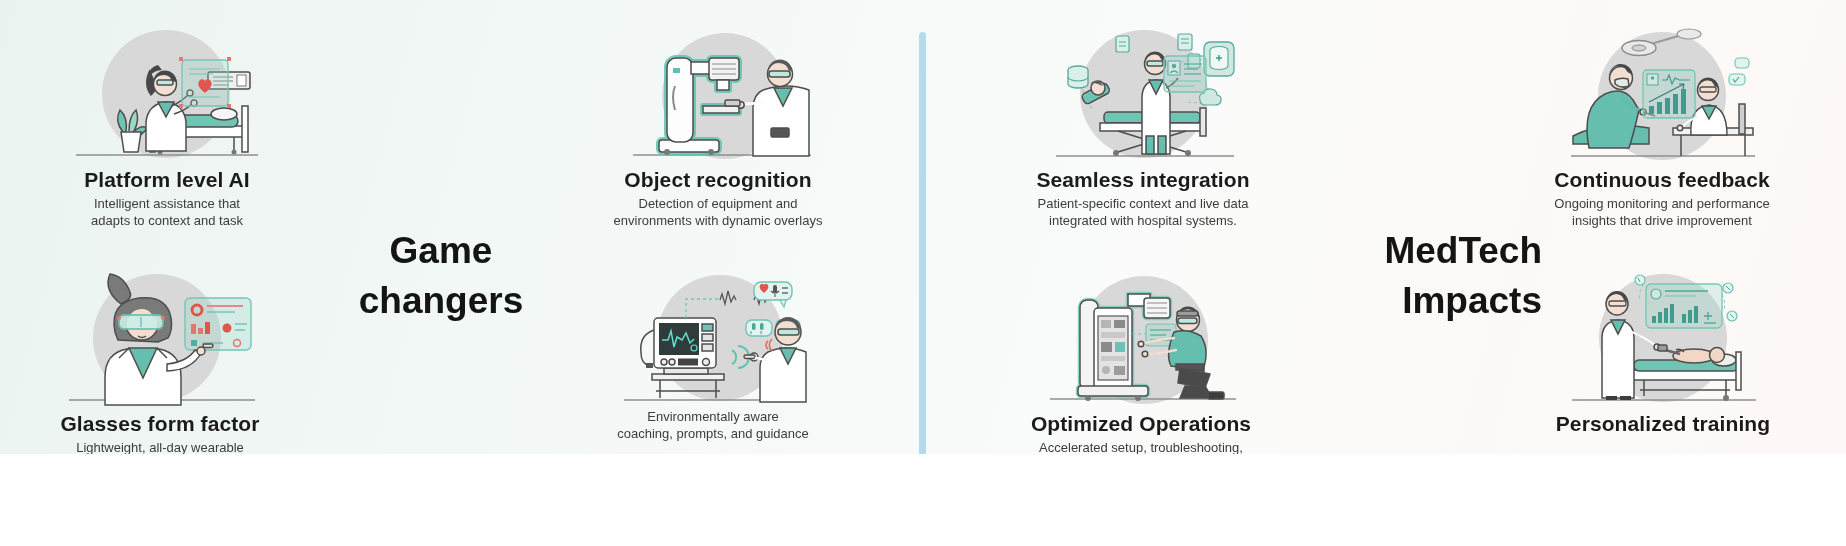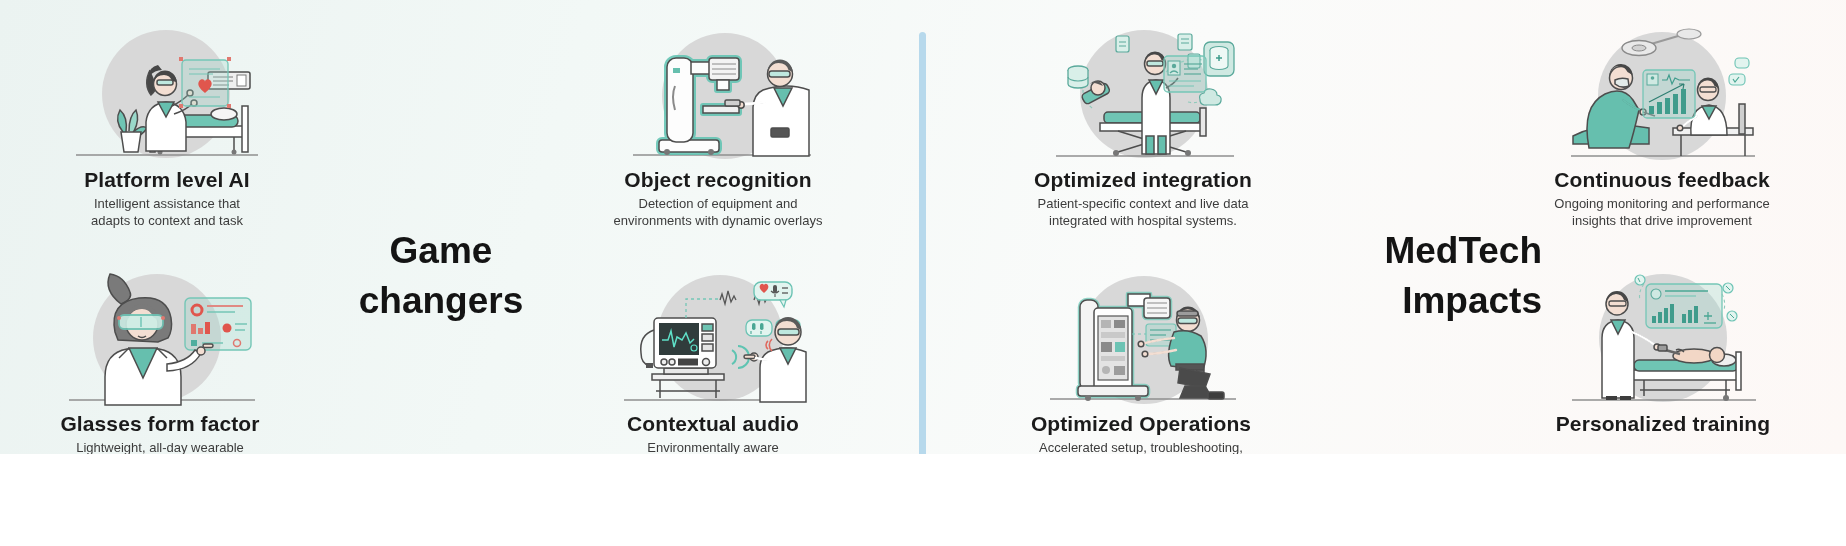--- a/index.html
+++ b/index.html
@@ -240,21 +240,20 @@
         <path d="M180 88 l-8 0 l8 16 l8 -16 z" fill="#66bfae" class="ln" stroke-width="1.1"></path>
         <circle cx="180" cy="72" r="13" fill="#f3ded2" class="ln" stroke-width="1.3"></circle>
         <path d="M167 70 a13 13 0 0 1 26 0 l-4 -2 q-2 -7 -10 -7 q-9 0 -12 9 z" fill="#5a5a5a"></path>
         <rect x="170" y="69" width="21" height="6" rx="2.5" fill="#bfe8df" class="ln" stroke-width="1.1"></rect>
         <path d="M164 79 a8 8 0 0 0 0 12" fill="none" stroke="#e0695f" stroke-width="1.6"></path>
         <path d="M160 81 a5 5 0 0 0 0 8" fill="none" stroke="#e0695f" stroke-width="1.6"></path>
         <path d="M166 100 q-10 0 -18 -2" fill="none" class="ln" stroke-width="5" stroke-linecap="round"></path>
         <path d="M166 100 q-10 0 -18 -2" fill="none" stroke="#fff" stroke-width="2.6" stroke-linecap="round"></path>
       </svg>
     </div>
-    <h3>Contextual audio</h3>
     <p>Environmentally aware
 coaching, prompts, and guidance</p>
   </div>
 
   <div class="heading" style="left:276px;top:226px;">Game
 changers</div>
 
   <div class="divider"></div>
 
   <div class="card" style="left:983px;top:16px;">
@@ -308,21 +307,21 @@
         <rect x="130" y="45" width="12" height="14" fill="#cfe9e2" stroke="#5aa99b" stroke-width="1"></rect>
         <circle cx="136" cy="50" r="2.2" fill="#5aa99b"></circle>
         <path d="M132 57 q4 -4 8 0" fill="none" stroke="#5aa99b" stroke-width="1.2"></path>
         <line x1="146" y1="48" x2="164" y2="48" stroke="#5aa99b" stroke-width="1.2"></line>
         <line x1="146" y1="53" x2="160" y2="53" stroke="#5aa99b" stroke-width="1.2"></line>
         <line x1="146" y1="58" x2="163" y2="58" stroke="#5aa99b" stroke-width="1.2"></line>
         <line x1="131" y1="65" x2="163" y2="65" stroke="#74c6b6" stroke-width="1"></line>
         <line x1="131" y1="70" x2="156" y2="70" stroke="#74c6b6" stroke-width="1"></line>
       </svg>
     </div>
-    <h3>Optimized integration</h3>
+    <h3>Seamless integration</h3>
     <p>Patient-specific context and live data
 integrated with hospital systems.</p>
   </div>
 
   <div class="card" style="left:1502px;top:16px;">
     <div class="illus">
       <svg width="210" height="148" viewBox="0 0 210 148">
         <circle cx="105" cy="80" r="64" fill="#d8d8d8"></circle>
         <line x1="14" y1="140" x2="198" y2="140" stroke="#8f8f8f" stroke-width="1.6"></line>
 

